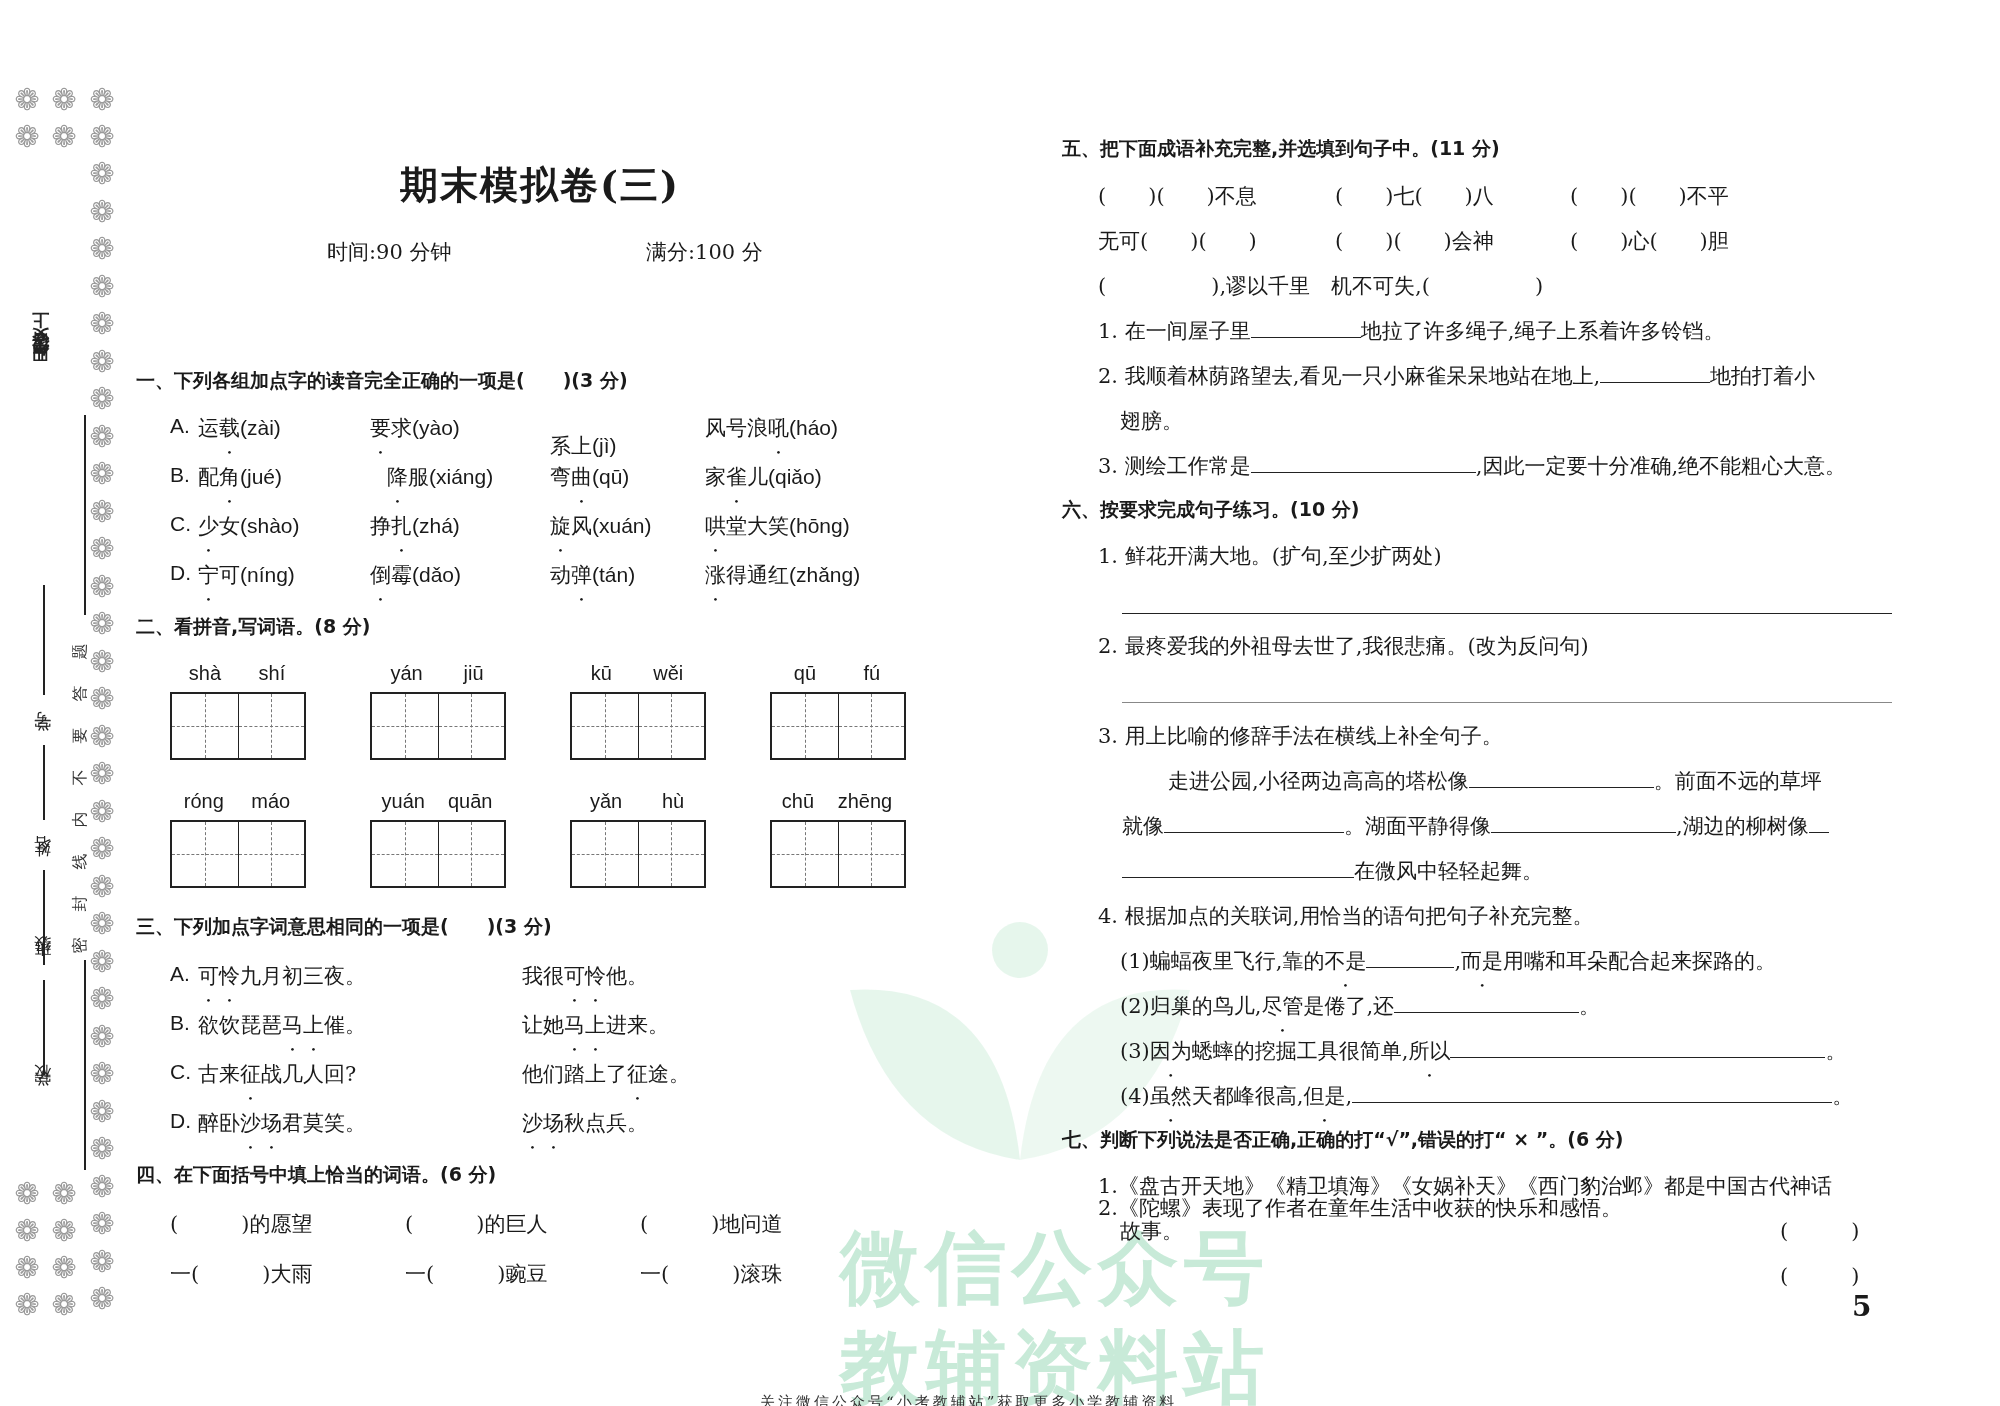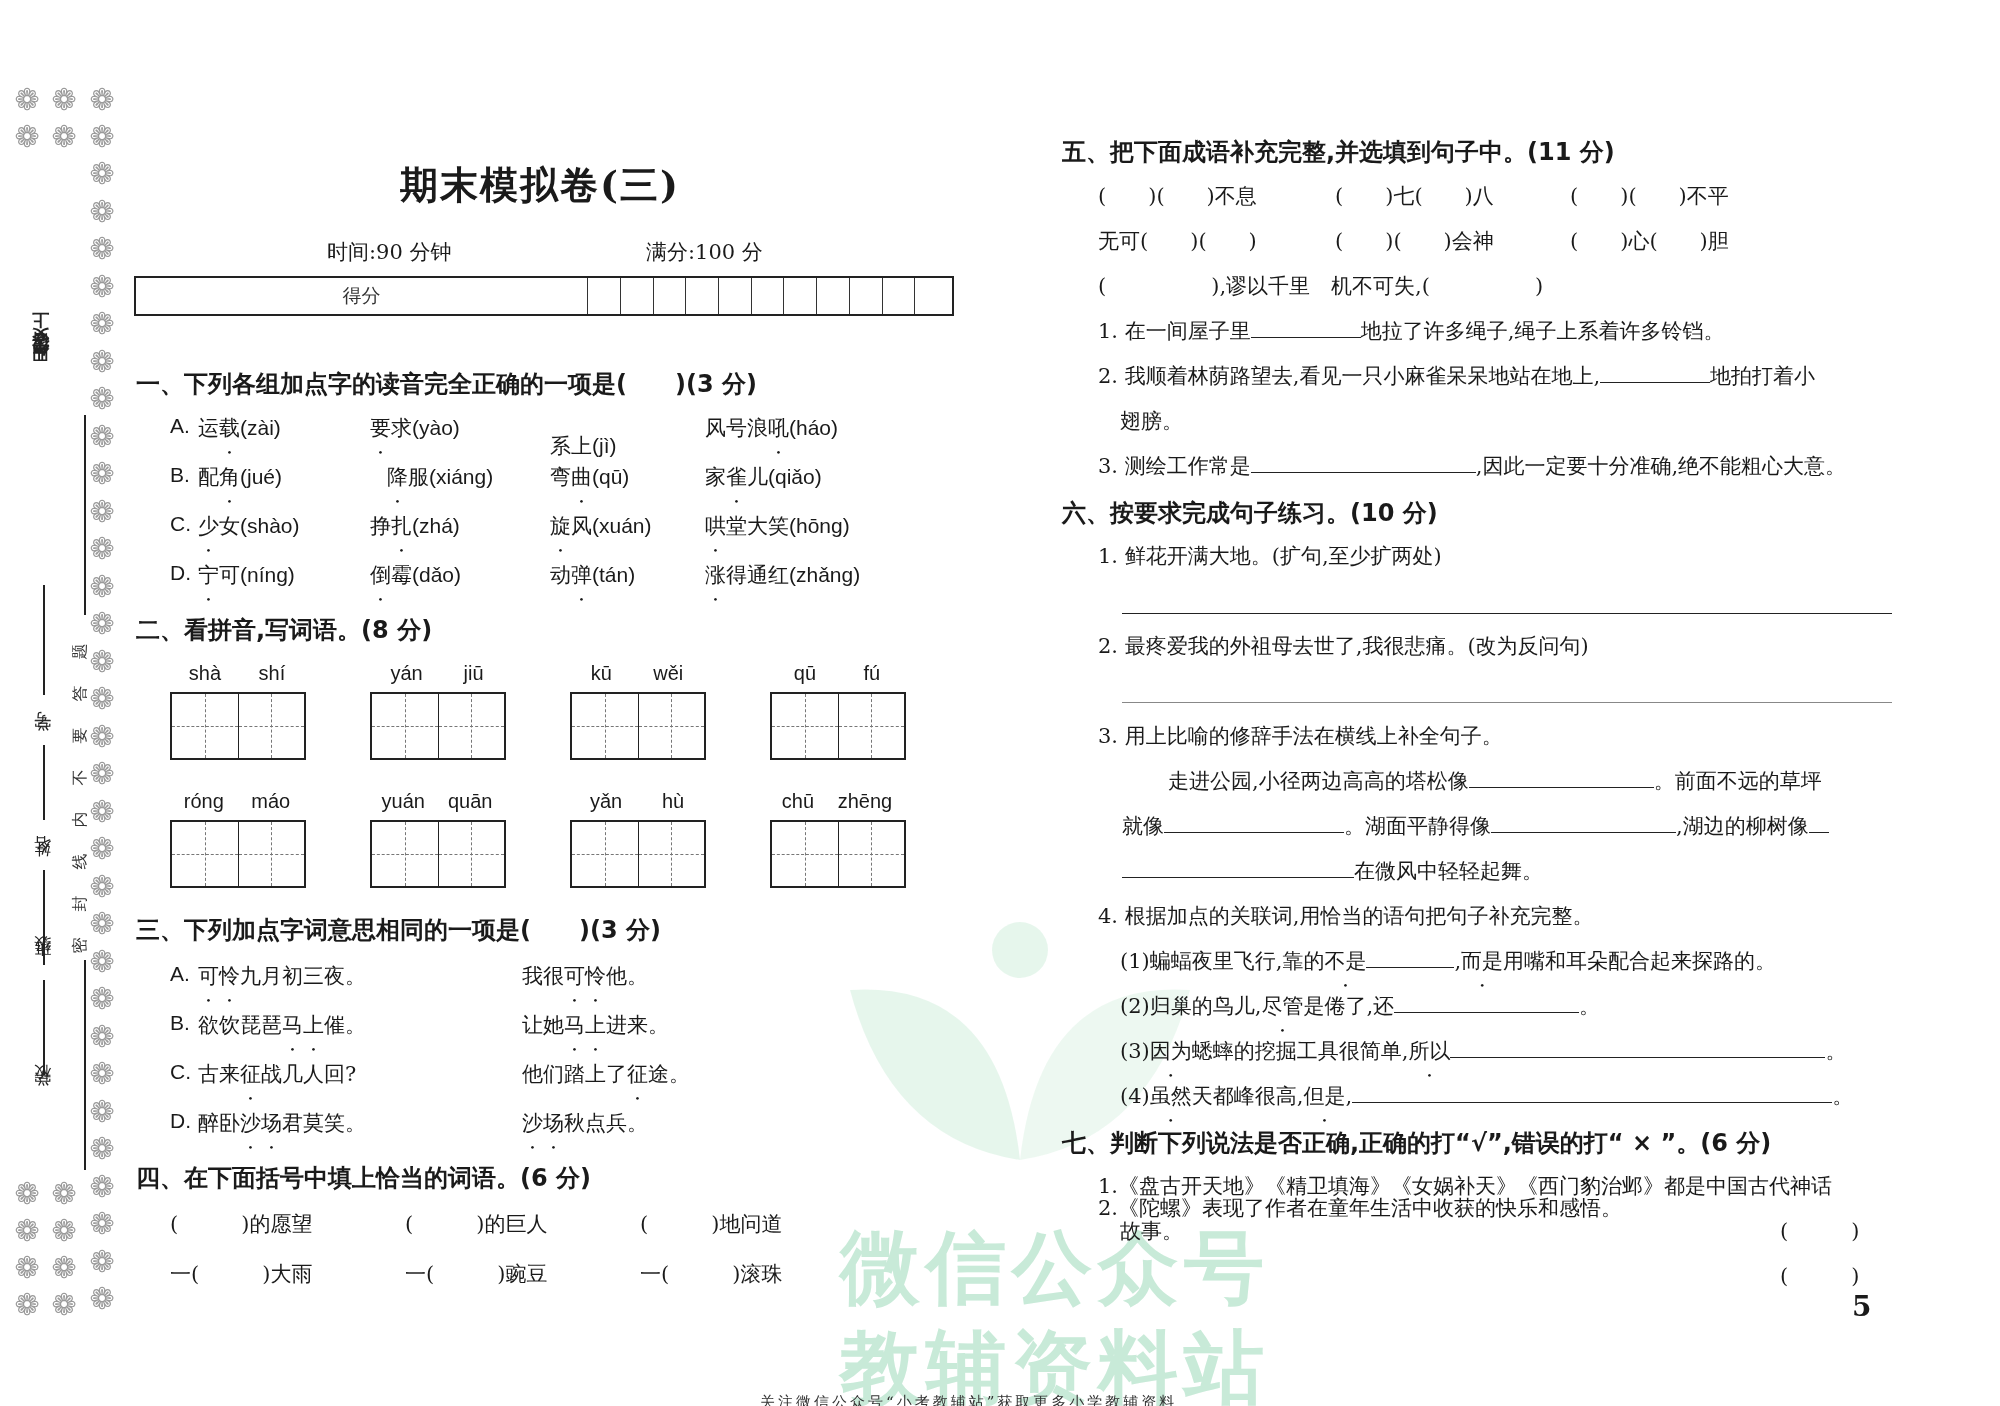--- a/index.html
+++ b/index.html
@@ -25,21 +25,21 @@
   .title { left:400px; top:160px; font-size:38px; font-weight:bold; letter-spacing:2px; }
   .meta { top:238px; font-size:21px; }
 
   table.score {
     position:absolute; left:134px; top:276px; width:820px; border-collapse:collapse;
     font-size:19px;
   }
   table.score td { border:1px solid #333; height:34px; text-align:center; color:#333; }
   table.score { border:2px solid #222; }
 
-  .sec-head { position:absolute; font-size:24px; font-weight:bold; font-family:"DejaVu Sans","Liberation Sans",sans-serif; }
+  .sec-head { position:absolute; font-size:19px; font-weight:bold; font-family:"DejaVu Sans","Liberation Sans",sans-serif; }
   .line { position:absolute; font-size:21px; white-space:nowrap; }
   .opt { position:absolute; font-size:21px; white-space:nowrap; }
   .py { font-family:"Liberation Sans","DejaVu Sans",sans-serif; }
   .dot { position:relative; }
   .dot::after { content:"•"; position:absolute; left:50%; transform:translateX(-50%); bottom:-18px; font-size:10px; }
 
   .pinyin-group { position:absolute; width:134px; }
   .pinyin-label { position:absolute; top:0; width:134px; display:flex; justify-content:space-around;
     font-family:"Liberation Sans","DejaVu Sans",sans-serif; font-size:20px; }
   .tian { position:absolute; top:30px; width:132px; height:64px; border:2px solid #222; display:flex; }
@@ -129,34 +129,20 @@
     <div class="seal-char" style="left: 72px; top: 641px;">题</div>
   </div>
 <div class="vline" style="left:84px;top:960px;height:210px;"></div>
 
 <div class="abs title">期末模拟卷(三)</div>
 <div class="abs meta" style="left:327px;">时间:90 分钟</div>
 <div class="abs meta" style="left:646px;">满分:100 分</div>
 
 <table class="score">
   <tbody>
-  <tr id="score-row2">
-        <td>得分</td>
-        <td></td>
-        <td></td>
-        <td></td>
-        <td></td>
-        <td></td>
-        <td></td>
-        <td></td>
-        <td></td>
-        <td></td>
-        <td></td>
-        <td></td>
-      </tr>
 </tbody>
   </table>
 
 <div class="sec-head" style="left:136px;top:368px;">一、下列各组加点字的读音完全正确的一项是(　　)(3 分)</div>
 <div id="s1">
     <div class="opt py" style="left: 170px; top: 414px;">A.</div>
     <div class="opt" style="left: 198px; top: 414px;"><span>运</span><span class="dot">载</span><span></span><span class="py">(zài)</span></div>
     <div class="opt" style="left: 370px; top: 414px;"><span></span><span class="dot">要</span><span>求</span><span class="py">(yào)</span></div>
     <div class="opt" style="left: 550px; top: 432px; text-align: center;"><span></span><span class="dot">系</span><span>上</span><span class="py">(jì)</span></div>
     <div class="opt" style="left: 705px; top: 414px;"><span>风号浪</span><span class="dot">吼</span><span></span><span class="py">(háo)</span></div>

